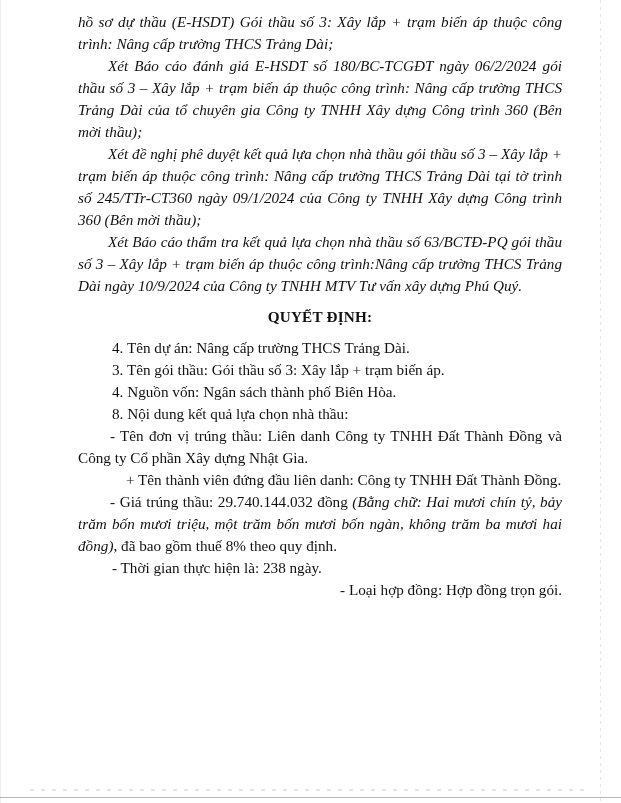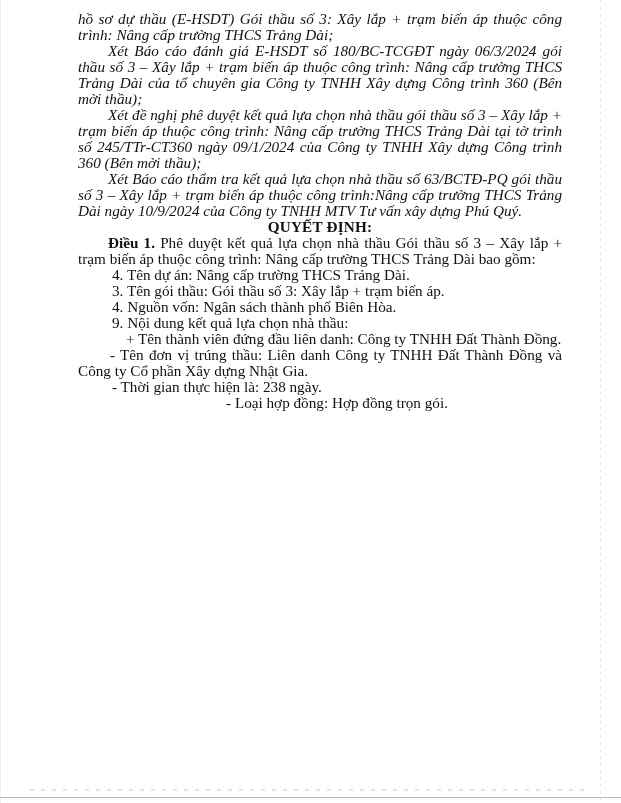--- a/index.html
+++ b/index.html
@@ -64,35 +64,35 @@
   }
 
   #body-text {
     position: absolute;
     left: 78px;
     top: 11px;
     width: 484px;
     color: #111111;
     font-family: "Liberation Serif", "DejaVu Serif", serif;
     font-size: 15.2px;
-    line-height: 16px;
+    line-height: 22px;
     text-align: justify;
     text-justify: inter-word;
     -webkit-font-smoothing: antialiased;
   }
 
   p.para {
     margin: 0;
     padding: 0;
     text-align: justify;
     text-justify: inter-word;
   }
 
   p.para:last-child {
-    text-align: center;
+    text-align: right;
   }
 
   .italic {
     font-style: italic;
   }
 
   .ind-first {
     text-indent: 30px;
   }
 
@@ -106,21 +106,21 @@
 
   .ind-dash {
     text-indent: 32px;
   }
 
   .no-just {
     text-align: left;
   }
 
   .heading-center {
-    margin: 0;
+    margin: 9px;
     text-align: center;
     font-weight: bold;
     letter-spacing: 0.2px;
   }
 
   .bold {
     font-weight: bold;
   }
 </style>
 </head>
@@ -130,45 +130,45 @@
 
   <div id="scan-edge-left"></div>
   <div id="scan-edge-right"></div>
   <div id="scan-edge-bottom-soft"></div>
   <div id="scan-edge-bottom"></div>
 
   <div id="body-text">
 
     <p class="para italic">hồ sơ dự thầu (E-HSDT) Gói thầu số 3: Xây lắp + trạm biến áp thuộc công trình: Nâng cấp trường THCS Trảng Dài;</p>
 
-    <p class="para italic ind-first">Xét Báo cáo đánh giá E-HSDT số 180/BC-TCGĐT ngày 06/3/2024 gói thầu số 3 – Xây lắp + trạm biến áp thuộc công trình: Nâng cấp trường THCS Trảng Dài của tổ chuyên gia Công ty TNHH Xây dựng Công trình 360 (Bên mời thầu);</p>
+    <p class="para italic ind-first">Xét Báo cáo đánh giá E-HSDT số 180/BC-TCGĐT ngày 06/2/2024 gói thầu số 3 – Xây lắp + trạm biến áp thuộc công trình: Nâng cấp trường THCS Trảng Dài của tổ chuyên gia Công ty TNHH Xây dựng Công trình 360 (Bên mời thầu);</p>
 
     <p class="para italic ind-first">Xét đề nghị phê duyệt kết quả lựa chọn nhà thầu gói thầu số 3 – Xây lắp + trạm biến áp thuộc công trình: Nâng cấp trường THCS Trảng Dài tại tờ trình số 245/TTr-CT360 ngày 09/1/2024 của Công ty TNHH Xây dựng Công trình 360 (Bên mời thầu);</p>
 
     <p class="para italic ind-first">Xét Báo cáo thẩm tra kết quả lựa chọn nhà thầu số 63/BCTĐ-PQ gói thầu số 3 – Xây lắp + trạm biến áp thuộc công trình:Nâng cấp trường THCS Trảng Dài ngày 10/9/2024 của Công ty TNHH MTV Tư vấn xây dựng Phú Quý.</p>
 
     <p class="heading-center">QUYẾT ĐỊNH:</p>
 
-    <p class="para ind-first"><span class="bold">Điều 1.</span><span> Phê duyệt kết quả lựa chọn nhà thầu Gói thầu số 3 – Xây lắp + trạm biến áp thuộc công trình: Nâng cấp trường THCS Trảng Dài bao gồm:</span></p>
 
     <p class="para ind-item no-just">4. Tên dự án: Nâng cấp trường THCS Trảng Dài.</p>
 
 
     <p class="para ind-item no-just">3. Tên gói thầu: Gói thầu số 3: Xây lắp + trạm biến áp.</p>
 
     <p class="para ind-item no-just">4. Nguồn vốn: Ngân sách thành phố Biên Hòa.</p>
 
-    <p class="para ind-item no-just">9. Nội dung kết quả lựa chọn nhà thầu:</p>
+    <p class="para ind-item no-just">8. Nội dung kết quả lựa chọn nhà thầu:</p>
+
+    <p class="para ind-dash">- Tên đơn vị trúng thầu: Liên danh Công ty TNHH Đất Thành Đồng và Công ty Cổ phần Xây dựng Nhật Gia.</p>
 
     <p class="para ind-sub no-just">+ Tên thành viên đứng đầu liên danh: Công ty TNHH Đất Thành Đồng.</p>
-
-    <p class="para ind-dash">- Tên đơn vị trúng thầu: Liên danh Công ty TNHH Đất Thành Đồng và Công ty Cổ phần Xây dựng Nhật Gia.</p>
 
 
 
 
+    <p class="para ind-dash"><span>- Giá trúng thầu: 29.740.144.032 đồng </span><span class="italic">(Bằng chữ: Hai mươi chín tỷ, bảy trăm bốn mươi triệu, một trăm bốn mươi bốn ngàn, không trăm ba mươi hai đồng)</span><span>, đã bao gồm thuế 8% theo quy định.</span></p>
 
     <p class="para ind-item no-just">- Thời gian thực hiện là: 238 ngày.</p>
 
     <p class="para ind-item no-just">- Loại hợp đồng: Hợp đồng trọn gói.</p>
 
   </div>
 </div>
 
 </body></html>

